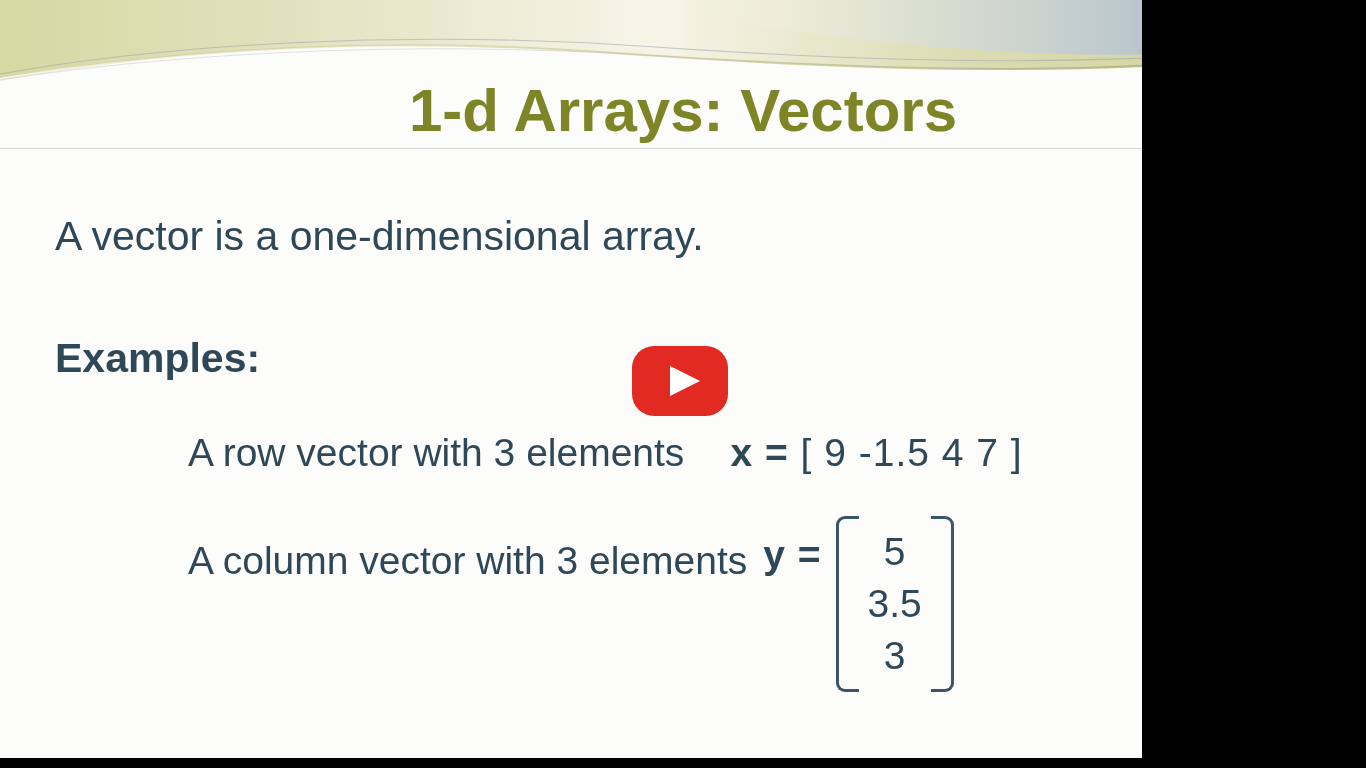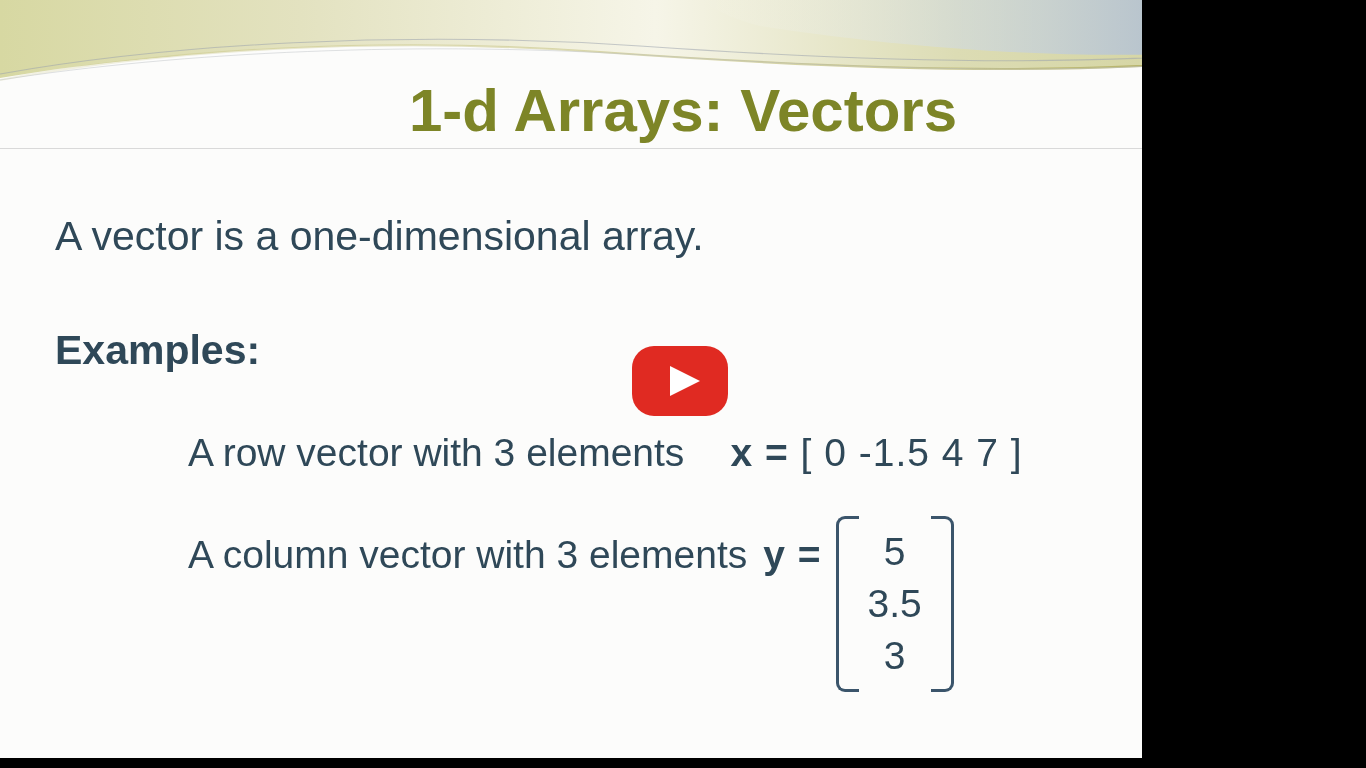--- a/index.html
+++ b/index.html
@@ -79,21 +79,21 @@
   #statement-line {
     left: 55px;
     top: 210px;
     font-size: 41px;
     line-height: 52px;
     font-weight: normal;
   }
 
   #examples-heading {
     left: 55px;
-    top: 324px;
+    top: 332px;
     font-size: 41px;
     line-height: 52px;
     font-weight: bold;
   }
 
   #row-vector-example {
     left: 188px;
     top: 428px;
     font-size: 39px;
     line-height: 50px;
@@ -111,20 +111,21 @@
     left: 188px;
     top: 530px;
     font-size: 39px;
     line-height: 50px;
     display: flex;
     align-items: flex-start;
   }
   #column-vector-label {
     margin-right: 16px;
     line-height: 50px;
+    margin-top: 6px;
   }
   #column-vector-equals {
     font-weight: bold;
     letter-spacing: 1px;
     line-height: 50px;
     margin-right: 14px;
   }
 
   
   #column-vector-matrix {
@@ -255,21 +256,21 @@
 
     <div class="body-line" id="statement-line">A vector is a one-dimensional array.</div>
 
     <div class="body-line" id="examples-heading">Examples:</div>
 
     <div class="body-line" id="row-vector-example">
       <span id="row-vector-label">A row vector with 3 elements</span>
       <span id="row-vector-equation">
         <span>x =</span>
         <span class="eq-values">[</span>
-        <span class="eq-values">0   -1.5   4   7</span>
+        <span class="eq-values">9   -1.5   4   7</span>
         <span class="eq-values">]</span>
       </span>
     </div>
 
     <div class="body-line" id="column-vector-example">
       <span id="column-vector-label">A column vector with 3 elements</span>
       <span id="column-vector-equals">y =</span>
       <span id="column-vector-matrix">
         <span id="column-vector-values">
           <span class="matrix-cell">5</span>

